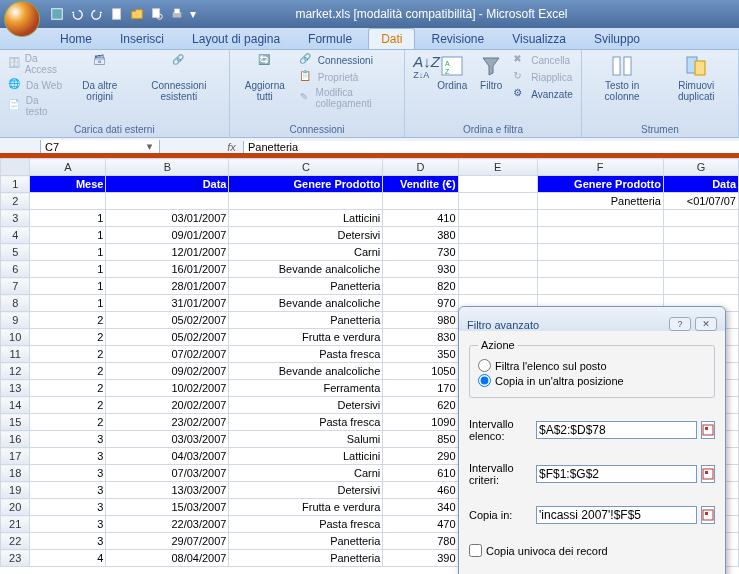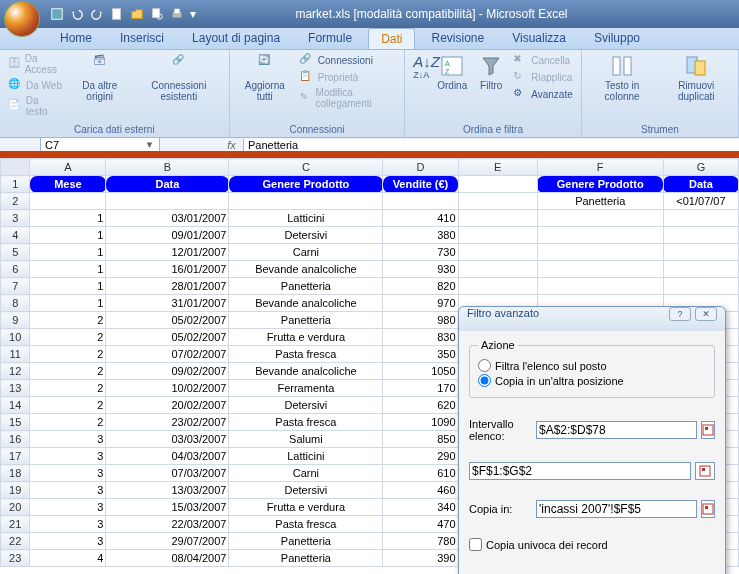--- a/index.html
+++ b/index.html
@@ -5,57 +5,57 @@
   * { box-sizing: border-box; margin: 0; padding: 0; font-family: 'Segoe UI', Tahoma, sans-serif; }
   body { background: #fff; font-size: 11px; overflow: hidden; width: 739px; height: 574px; position: relative; }
 
   
   .titlebar { height: 28px; background: linear-gradient(#6e94c4, #486b9a); display: flex; align-items: center; color: #fff; font-size: 12px; }
   .office-btn { width: 36px; height: 36px; border-radius: 50%; background: radial-gradient(circle at 30% 30%, #fff, #f0a030 30%, #b04020 70%); margin: 2px 4px -8px 4px; border: 1px solid #8a5; position: relative; z-index: 5; }
   .qat { display: flex; gap: 6px; align-items: center; margin-left: 6px; }
   .qat-icon { width: 14px; height: 14px; display: inline-block; }
   .title-text { flex: 1; text-align: center; }
   
-  .tabstrip { height: 22px; background: linear-gradient(#cfe0f7, #bdd6f2); display: flex; align-items: flex-start; padding-left: 48px; gap: 4px; border-bottom: 1px solid #9bb8dd; }
+  .tabstrip { height: 22px; background: linear-gradient(#cfe0f7, #bdd6f2); display: flex; align-items: center; padding-left: 48px; gap: 4px; border-bottom: 1px solid #9bb8dd; }
   .tab { padding: 3px 12px 3px 12px; color: #2a4e8a; font-size: 12px; border-top-left-radius: 3px; border-top-right-radius: 3px; cursor: pointer; }
   .tab.active { background: #e9f1fb; color: #d07a00; border: 1px solid #9bb8dd; border-bottom: none; }
   
   .ribbon { height: 88px; background: linear-gradient(#e6eff9, #d0def0); display: flex; border-bottom: 1px solid #9bb8dd; }
   .group { border-right: 1px solid #b6cbe6; padding: 2px 6px; display: flex; flex-direction: column; justify-content: space-between; }
   .group-body { display: flex; align-items: flex-start; gap: 4px; flex: 1; }
   .group-label { text-align: center; color: #4a6a9a; font-size: 10px; padding-top: 1px; }
   .rbtn { display: flex; flex-direction: column; align-items: center; padding: 2px 4px; color: #3a5a8a; cursor: pointer; font-size: 10px; text-align: center; line-height: 1.1; }
   .rbtn .ico { width: 24px; height: 24px; margin-bottom: 2px; }
   .small-stack { display: flex; flex-direction: column; gap: 1px; }
   .small-item { display: flex; align-items: center; gap: 4px; color: #3a5a8a; font-size: 10px; padding: 1px 2px; cursor: pointer; }
   .small-item.dis { color: #9caabf; }
   .sico { width: 14px; height: 14px; display: inline-block; }
   
-  .formulabar { height: 20px; display: flex; align-items: flex-end; border-bottom: 7px solid #c2410c; background: #eef3fa; }
+  .formulabar { height: 20px; display: flex; align-items: flex-end; border-bottom: 5px solid #c2410c; background: #eef3fa; }
   .namebox { width: 120px; border-right: 1px solid #9bb8dd; display: flex; align-items: center; padding: 0 4px; background: #fff; margin-left: 40px; border-left: 1px solid #9bb8dd; }
   .namebox input { border: none; width: 100%; font-size: 11px; outline: none; }
   .namebox .dd { width: 12px; text-align: center; color: #666; }
   .fx { width: 24px; display: flex; align-items: center; justify-content: center; color: #666; border-right: 1px solid #9bb8dd; font-style: italic; }
   .formulatxt { flex: 1; background: #fff; display: flex; align-items: center; padding: 0 4px; }
   .formulatxt input { border: none; width: 100%; font-size: 11px; outline: none; }
   
   .grid-wrap { position: relative; height: calc(574px - 28px - 22px - 88px - 20px); overflow: hidden; }
   table.sheet { border-collapse: collapse; table-layout: fixed; }
   table.sheet th, table.sheet td { border: 1px solid #d0d7e5; height: 17px; font-size: 11px; padding: 0 2px; white-space: nowrap; overflow: hidden; }
   table.sheet th { background: linear-gradient(#f7fafc, #e2e9f3); font-weight: normal; text-align: center; color: #333; }
   table.sheet th.corner { width: 30px; background: #e2e9f3; }
   table.sheet th.rowhdr { width: 30px; text-align: center; }
   .col-A { width: 78px; } .col-B { width: 126px; } .col-C { width: 156px; }
   .col-D { width: 76px; } .col-E { width: 82px; } .col-F { width: 128px; } .col-G { width: 76px; }
   td.num { text-align: right; }
-  td.txt { text-align: center; border-radius: 7px; }
+  td.txt { text-align: right; }
   tr.hdrrow td { background: #0000ff; color: #fff; font-weight: bold; }
   
   .dialog { position: absolute; left: 458px; top: 306px; width: 268px; background: #f4f4f4; border: 1px solid #7a98bd; border-radius: 6px; box-shadow: 2px 2px 6px rgba(0,0,0,.3); font-size: 11px; }
-  .dlg-title { height: 24px; background: linear-gradient(#eef3fa, #d9e4f1); border-top-left-radius: 6px; border-top-right-radius: 6px; display: flex; align-items: flex-start; padding: 0 8px; color: #244a7a; }
+  .dlg-title { height: 24px; background: linear-gradient(#eef3fa, #d9e4f1); border-top-left-radius: 6px; border-top-right-radius: 6px; display: flex; align-items: flex-end; padding: 0 8px; color: #244a7a; }
   .dlg-title .sp { flex: 1; }
   .dlg-body { padding: 8px 10px; }
   .dlg-body fieldset { border: 1px solid #c0c8d4; padding: 6px 8px 8px 8px; margin-bottom: 8px; border-radius: 3px; }
   .dlg-body legend { font-size: 11px; padding: 0 3px; }
   .radio-row { display: flex; align-items: center; gap: 4px; margin: 2px 0; }
   .field-row { display: flex; align-items: center; margin: 20px 0; gap: 4px; }
   .field-row label { width: 96px; }
   .field-row input[type=text] { flex: 1; border: 1px solid #7a98bd; height: 18px; font-size: 12px; padding: 0 2px; }
   .refbtn { width: 20px; height: 18px; border: 1px solid #7a98bd; background: #fff; display: flex; align-items: center; justify-content: center; cursor: pointer; }
   .dlg-btns { display: flex; justify-content: flex-end; gap: 8px; margin-top: 8px; }
@@ -505,20 +505,21 @@
         <label>Intervallo elenco:</label>
         <input type="text" value="$A$2:$D$78" style="">
         <span class="refbtn">
           <svg width="12" height="12" viewBox="0 0 12 12">
             <rect x="1" y="1" width="10" height="10" fill="#fff" stroke="#b33"></rect>
             <rect x="3" y="3" width="3" height="3" fill="#b33"></rect>
           </svg>
         </span>
       </div>
     <div class="field-row">
+        <label>Intervallo criteri:</label>
         <input type="text" value="$F$1:$G$2" style="">
         <span class="refbtn">
           <svg width="12" height="12" viewBox="0 0 12 12">
             <rect x="1" y="1" width="10" height="10" fill="#fff" stroke="#b33"></rect>
             <rect x="3" y="3" width="3" height="3" fill="#b33"></rect>
           </svg>
         </span>
       </div>
     <div class="field-row">
         <label>Copia in:</label>

